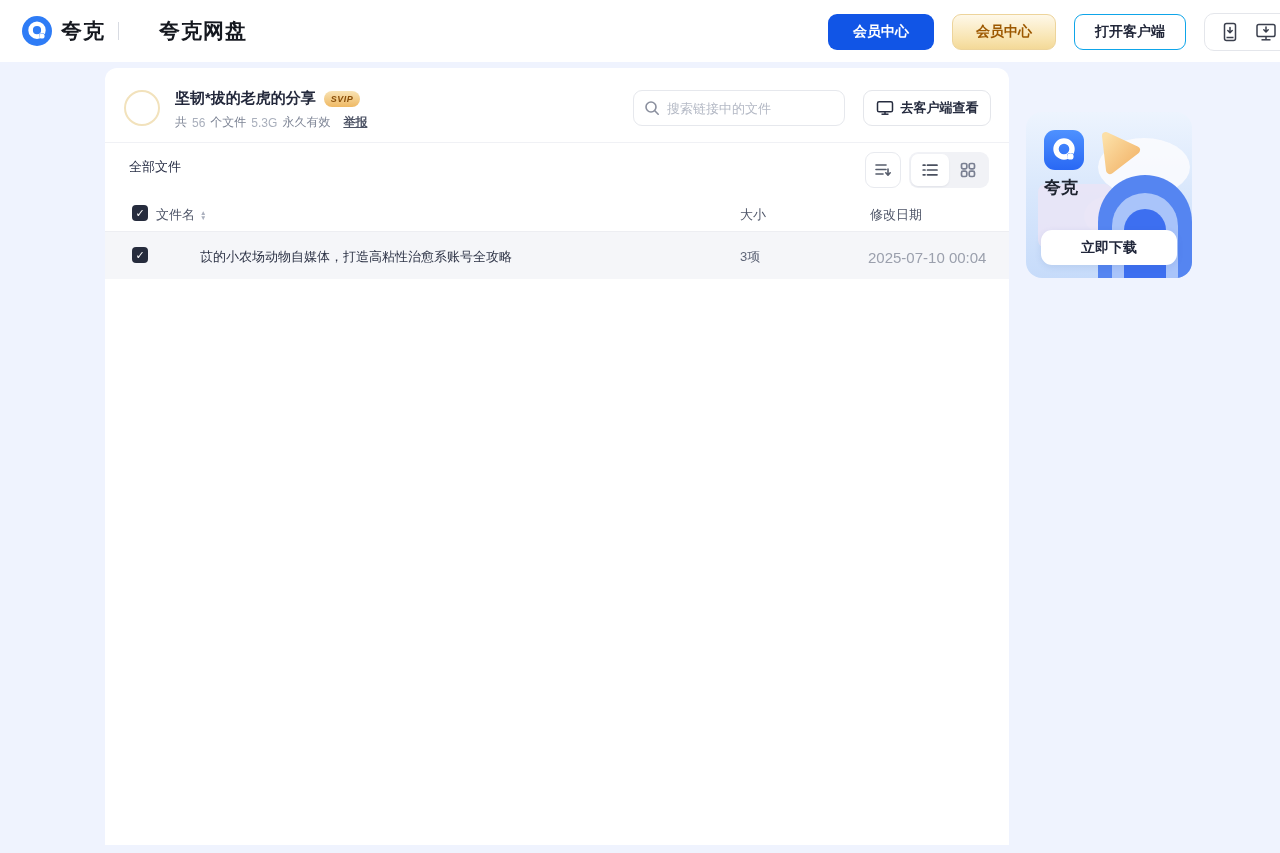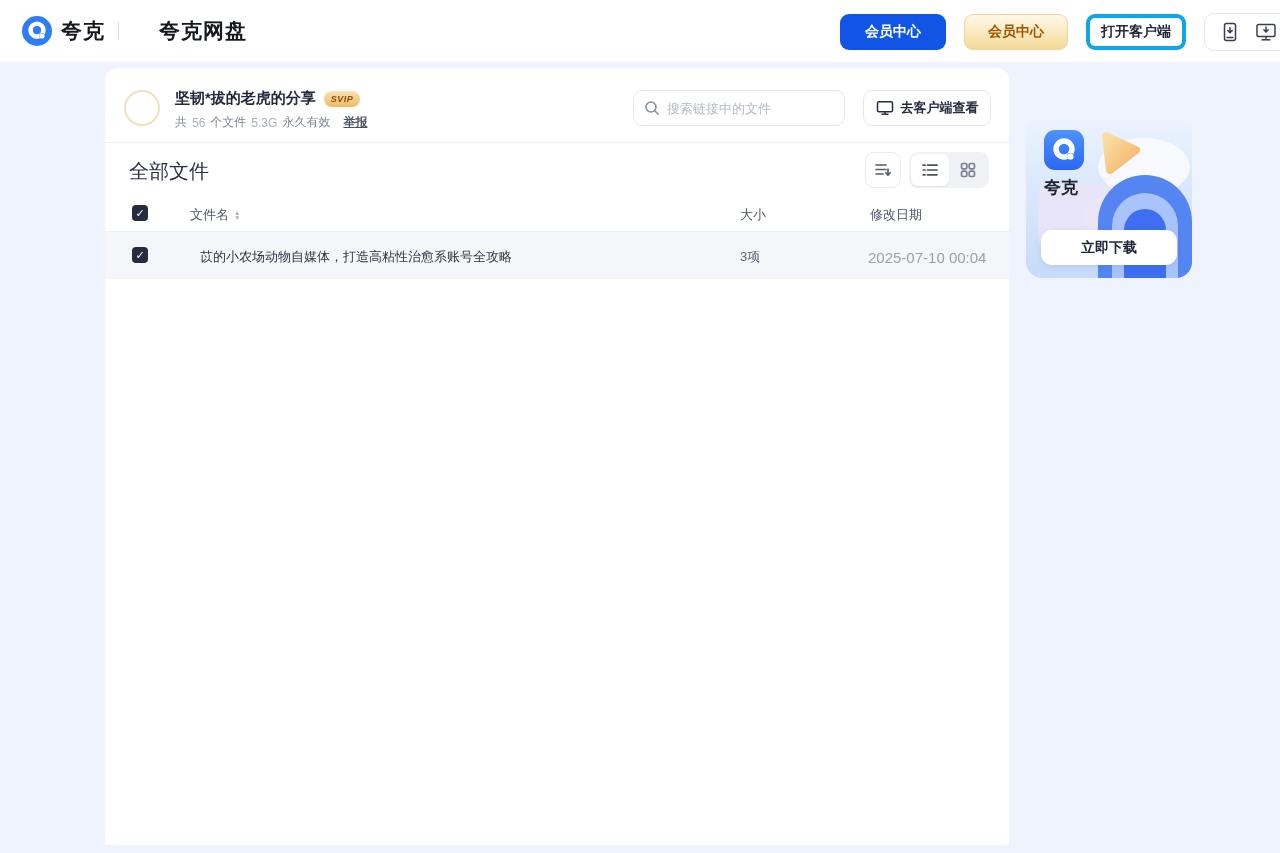--- a/index.html
+++ b/index.html
@@ -21,21 +21,21 @@
   .brand-name { font-size:21px; font-weight:800; color:#15181F; letter-spacing:1px; }
   .brand-divider { width:1px; height:18px; background:#D8DBE2; margin:0 4px; }
   .brand-product { font-size:21px; font-weight:800; color:#15181F; letter-spacing:1px;margin-left:27px; }
 
   .topbar-right { position:absolute; right:-12px; top:13px; display:flex; gap:18px; align-items:center; }
   .btn { height:36px; border-radius:9px; display:flex; align-items:center; justify-content:center;
          font-size:14px; font-weight:700; cursor:pointer; }
   .btn-login { width:106px; background:#1155E6; color:#FFFFFF; }
   .btn-member { width:104px; background:linear-gradient(180deg,#FEF8E9 0%,#F8E4B0 70%,#F3D998 100%);
                 border:1px solid #EDD49B; color:#9C5800; }
-  .btn-client { width:100px; background:#FFFFFF; border:4px solid #0ea5e9; color:#23283A; }
+  .btn-client { width:112px; background:#FFFFFF; border:1px solid #0ea5e9; color:#23283A; }
   .icon-group { width:88px; height:38px; background:#FFFFFF; border:1px solid #E4E6EB; border-radius:10px;
                 display:flex; align-items:center; justify-content:space-evenly; }
   .icon-btn { width:22px; height:22px; display:flex; align-items:center; justify-content:center; cursor:pointer; }
 
   
   .main-card {
     position:absolute; left:105px; top:68px; width:904px; height:777px;
     background:#FFFFFF; border-radius:12px 12px 0 0;padding-left:9px;
   }
   .avatar { position:absolute; left:19px; top:22px; width:36px; height:36px; border-radius:50%;
@@ -57,33 +57,33 @@
   .search-box input { border:none; outline:none; flex:1; font-size:13px; color:#3A4052;
                       font-family:"Liberation Sans",sans-serif; background:transparent; }
   .search-box input::placeholder { color:#B4B9C5; }
 
   .client-view-btn { position:absolute; left:758px; top:22px; width:128px; height:36px;
                      border:1px solid #E4E6EB; border-radius:9px; background:#fff;
                      display:flex; align-items:center; justify-content:center; gap:7px;
                      font-size:13px; font-weight:700; color:#262C3F; cursor:pointer; }
 
   .section-divider { position:absolute; left:0; top:74px; width:100%; height:1px; background:#F0F1F5; }
-  .section-title { position:absolute; left:24px; top:90px; font-size:20px; color:#2A3047; font-weight:500; }
+  .section-title { position:absolute; left:24px; top:90px; font-size:13px; color:#2A3047; font-weight:500; }
 
   .sort-btn { position:absolute; left:760px; top:84px; width:36px; height:36px;
               border:1px solid #E8EAEF; border-radius:9px; background:#fff;
               display:flex; align-items:center; justify-content:center; cursor:pointer; }
   .seg { position:absolute; left:804px; top:84px; width:80px; height:36px; background:#F1F2F6;
          border-radius:9px; padding:2px; display:flex; }
   .seg-cell { flex:1; border-radius:7px; display:flex; align-items:center; justify-content:center; cursor:pointer; }
   .seg-cell.active { background:#FFFFFF; box-shadow:0 1px 2px rgba(40,50,80,.08); }
 
   .thead { position:absolute; left:0; top:132px; width:100%; height:30px; }
   .thead-label { font-size:13px; color:#4E5568; }
-  .col-name { position:absolute; left:51px; top:6px; display:flex; align-items:center; gap:5px;margin-left:34px; }
+  .col-name { position:absolute; left:51px; top:6px; display:flex; align-items:center; gap:5px; }
   .col-size { position:absolute; left:635px; top:6px; }
   .col-date { position:absolute; left:765px; top:6px;font-family:Liberation Mono, monospace; }
   .arrows { display:flex; flex-direction:column; align-items:center; cursor:pointer; }
   .arrows span { font-size:6.5px; line-height:5px; color:#ABB0BE; }
 
   .cb { width:16px; height:16px; border-radius:4px; background:#262C3D; color:#FFFFFF;
         display:flex; align-items:center; justify-content:center; font-size:11px; cursor:pointer; }
   .cb-head { position:absolute; left:27px; top:5px; }
 
   .thead-divider { position:absolute; left:0; top:163px; width:100%; height:1px; background:#EDEEF2; }

